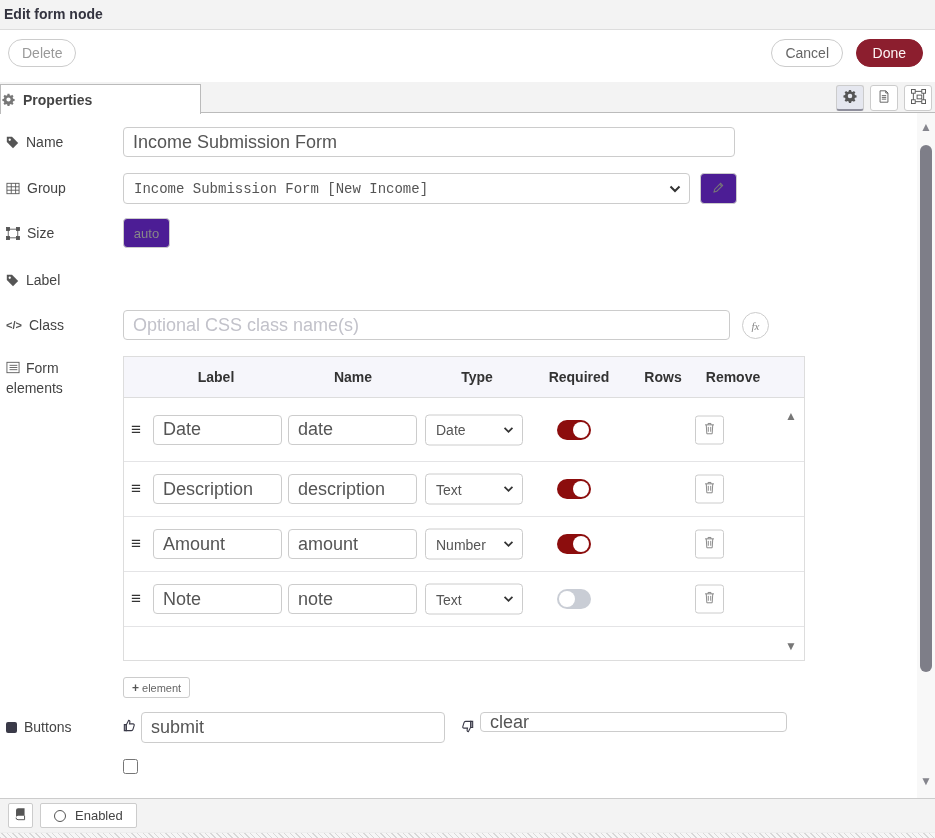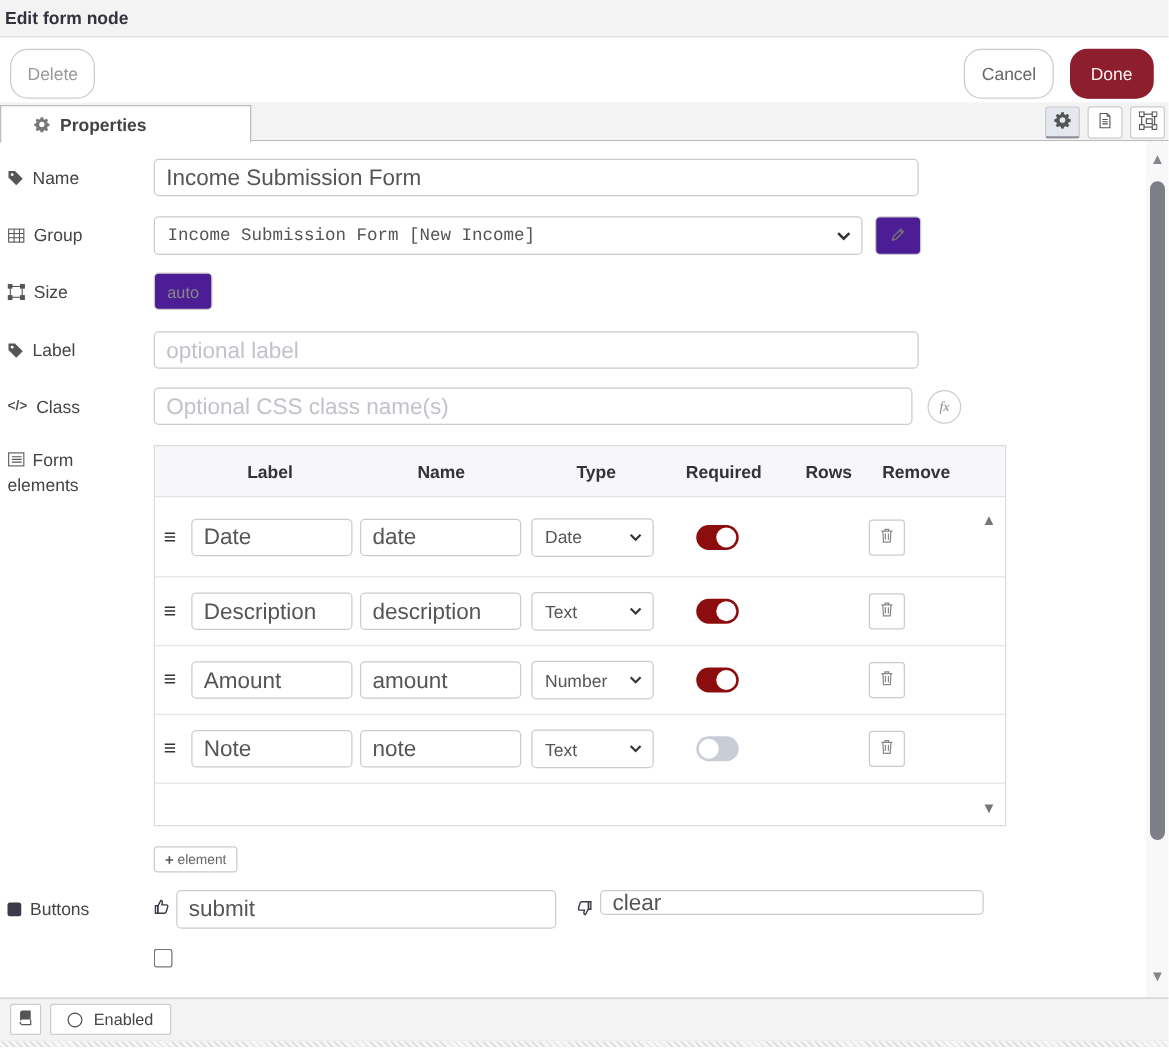--- a/index.html
+++ b/index.html
@@ -10,30 +10,30 @@
   *{box-sizing:border-box;}
   body{margin:0;background:#fff;font-family:"Liberation Sans",sans-serif;}
   .dialog{position:relative;width:935px;height:838px;background:#fff;overflow:hidden;}
 
   
   .hdr{position:absolute;top:0;left:0;right:0;height:30px;background:#f3f3f3;border-bottom:1px solid #ddd;
        line-height:29px;padding-left:4px;font-weight:bold;font-size:14px;color:#33333f;}
 
   
   .toolbar{position:absolute;top:31px;left:0;right:0;height:51px;background:#fff;}
-  .btn{position:absolute;top:8px;height:40px;border:1px solid #ccc;background:#fff;border-radius:14px;
+  .btn{position:absolute;top:8px;height:28px;border:1px solid #ccc;background:#fff;border-radius:14px;
        font-size:14px;padding:0 13px;font-family:inherit;cursor:pointer;}
   .btn.delete{left:8px;color:#999;}
   .btn.cancel{right:92px;color:#666;}
   .btn.done{right:12px;background:var(--accent);border-color:var(--accent);color:#fdf5f5;padding:0 16px;}
 
   
   .tabbar{position:absolute;top:82px;left:0;right:0;height:31px;background:#f3f3f3;border-bottom:1px solid #bbb;}
   .tab{position:absolute;left:0;top:2px;width:201px;height:30px;background:#fff;border:1px solid #bbb;border-bottom:none;
-       display:flex;align-items:center;gap:8px;padding-left:26px;font-weight:bold;color:#444;font-size:14px;z-index:2;}
+       display:flex;align-items:center;gap:8px;padding-left:1px;font-weight:bold;color:#444;font-size:14px;z-index:2;}
   .tab .ticon{color:#777;display:flex;}
   .tabbtns{position:absolute;right:3px;top:3px;display:flex;gap:6px;}
   .tbtn{width:28px;height:26px;border:1px solid #ccc;background:#fff;border-radius:3px;display:flex;
         align-items:center;justify-content:center;color:#555;cursor:pointer;padding:0;}
   .tbtn.active{background:#e5e7ef;border-bottom:2px solid #8f8f9c;}
 
   
   .content{position:absolute;top:113px;left:0;right:0;height:685px;background:#fff;}
   .rowlabel{position:absolute;font-size:14px;color:#444;display:flex;gap:7px;align-items:center;}
   .rowlabel .licon{color:#555;display:flex;flex:none;}
@@ -208,21 +208,20 @@
 
     <div class="rowlabel" style="left:6px;top:159px;">
       <span class="licon">
         <svg width="13" height="13" viewBox="0 0 16 16">
             <path fill="currentColor" d="M1 1h6.4L15 8.6 8.6 15 1 7.4z"></path>
             <circle cx="4.6" cy="4.6" r="1.4" fill="#fff"></circle>
           </svg>
       </span>
       <span>Label</span>
     </div>
-    <input class="ti" style="left: 123px; top: 152px; width: 612px;" placeholder="optional label">
 
     <div class="rowlabel" style="left:6px;top:204px;">
       <span class="licon" style="font-size:11px;font-weight:bold;color:#555;">&lt;/&gt;</span>
       <span>Class</span>
     </div>
     <input class="ti" style="left: 123px; top: 197px; width: 607px;" placeholder="Optional CSS class name(s)">
     <button class="fx" style="left:742px;top:199px;">fx</button>
 
     <div class="rowlabel" style="left:6px;top:245px;width:105px;display:block;line-height:20px;">
       <span class="licon" style="display:inline-flex;vertical-align:-1px;margin-right:6px;">

